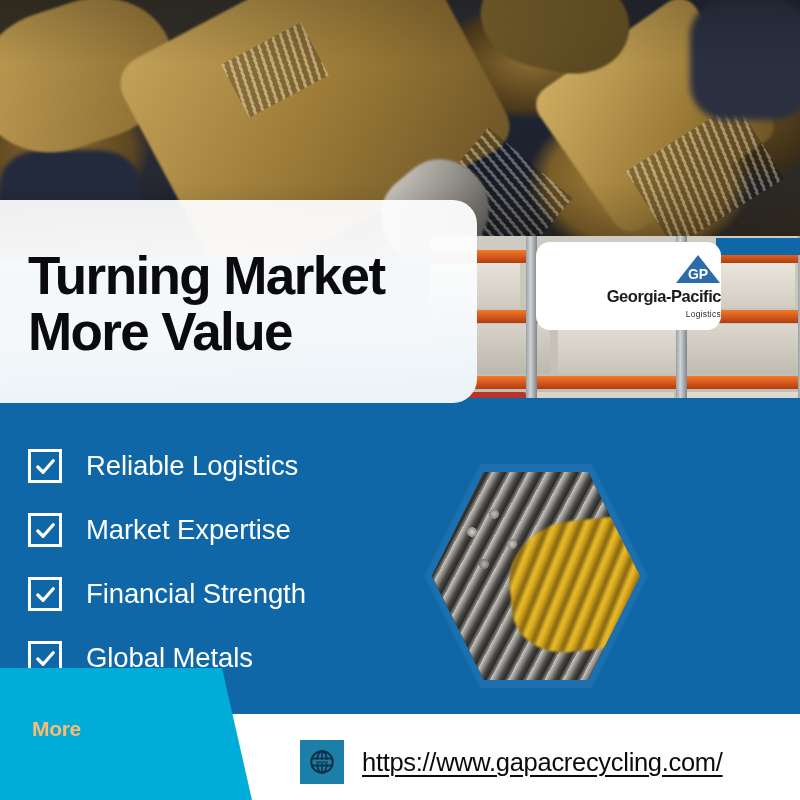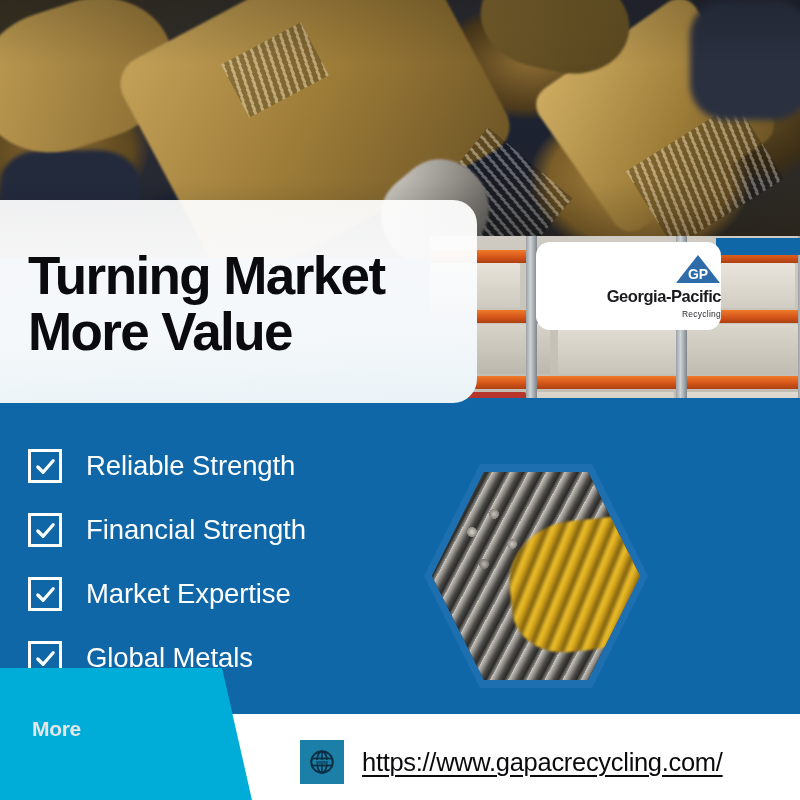--- a/index.html
+++ b/index.html
@@ -179,21 +179,21 @@
     position: absolute; left: 0; top: 714px; width: 800px; height: 86px;
     background: #ffffff;
   }
   .cyan-band {
     position: absolute; left: 0; top: 668px; width: 300px; height: 132px;
     background: #00ADD8;
     clip-path: polygon(0 0, 222px 0, 252px 132px, 0 132px);
   }
   .more-info {
     position: absolute; left: 32px; top: 716px;
-    font-size: 21px; font-weight: 800; color: #e5e5e5;
+    font-size: 21px; font-weight: 800; color: #fdba74;
     line-height: 1.22; letter-spacing: -.3px;
   }
   .globe-chip {
     position: absolute; left: 300px; top: 740px; width: 44px; height: 44px;
     background: #1B7FA8; display: flex; align-items: center; justify-content: center;
   }
   .globe-chip svg { width: 28px; height: 28px; display: block; }
   .url-text {
     position: absolute; left: 362px; top: 748px;
     font-size: 25.5px; color: #0b0b0e; letter-spacing: -.3px;
@@ -287,47 +287,47 @@
       <div>More Value</div>
     </div>
   </div>
 
   <div class="logo-card">
     <svg class="logo-mark" viewBox="0 0 46 30">
       <polygon points="23,1 45,29 1,29" fill="#2D6CA8"></polygon>
       <text x="23" y="25" text-anchor="middle" font-family="Liberation Sans, sans-serif" font-size="14" font-weight="bold" fill="#ffffff">GP</text>
     </svg>
     <div class="logo-wordmark">Georgia-Pacific</div>
-    <div class="logo-sub">Recycling</div>
+    <div class="logo-sub">Logistics</div>
   </div>
 
   <div class="checklist">
     <div class="check-row">
       <span class="checkbox">
         <svg viewBox="0 0 24 24">
             <path d="M4 12.5 L9.5 18 L20 6" fill="none" stroke="#ffffff" stroke-width="3.4" stroke-linecap="round" stroke-linejoin="round"></path>
           </svg>
       </span>
-      <span class="check-label">Reliable Strength</span>
+      <span class="check-label">Reliable Logistics</span>
+    </div>
+    <div class="check-row">
+      <span class="checkbox">
+        <svg viewBox="0 0 24 24">
+            <path d="M4 12.5 L9.5 18 L20 6" fill="none" stroke="#ffffff" stroke-width="3.4" stroke-linecap="round" stroke-linejoin="round"></path>
+          </svg>
+      </span>
+      <span class="check-label">Market Expertise</span>
     </div>
     <div class="check-row">
       <span class="checkbox">
         <svg viewBox="0 0 24 24">
             <path d="M4 12.5 L9.5 18 L20 6" fill="none" stroke="#ffffff" stroke-width="3.4" stroke-linecap="round" stroke-linejoin="round"></path>
           </svg>
       </span>
       <span class="check-label">Financial Strength</span>
-    </div>
-    <div class="check-row">
-      <span class="checkbox">
-        <svg viewBox="0 0 24 24">
-            <path d="M4 12.5 L9.5 18 L20 6" fill="none" stroke="#ffffff" stroke-width="3.4" stroke-linecap="round" stroke-linejoin="round"></path>
-          </svg>
-      </span>
-      <span class="check-label">Market Expertise</span>
     </div>
     <div class="check-row">
       <span class="checkbox">
         <svg viewBox="0 0 24 24">
             <path d="M4 12.5 L9.5 18 L20 6" fill="none" stroke="#ffffff" stroke-width="3.4" stroke-linecap="round" stroke-linejoin="round"></path>
           </svg>
       </span>
       <span class="check-label">Global Metals</span>
     </div>
   </div>

